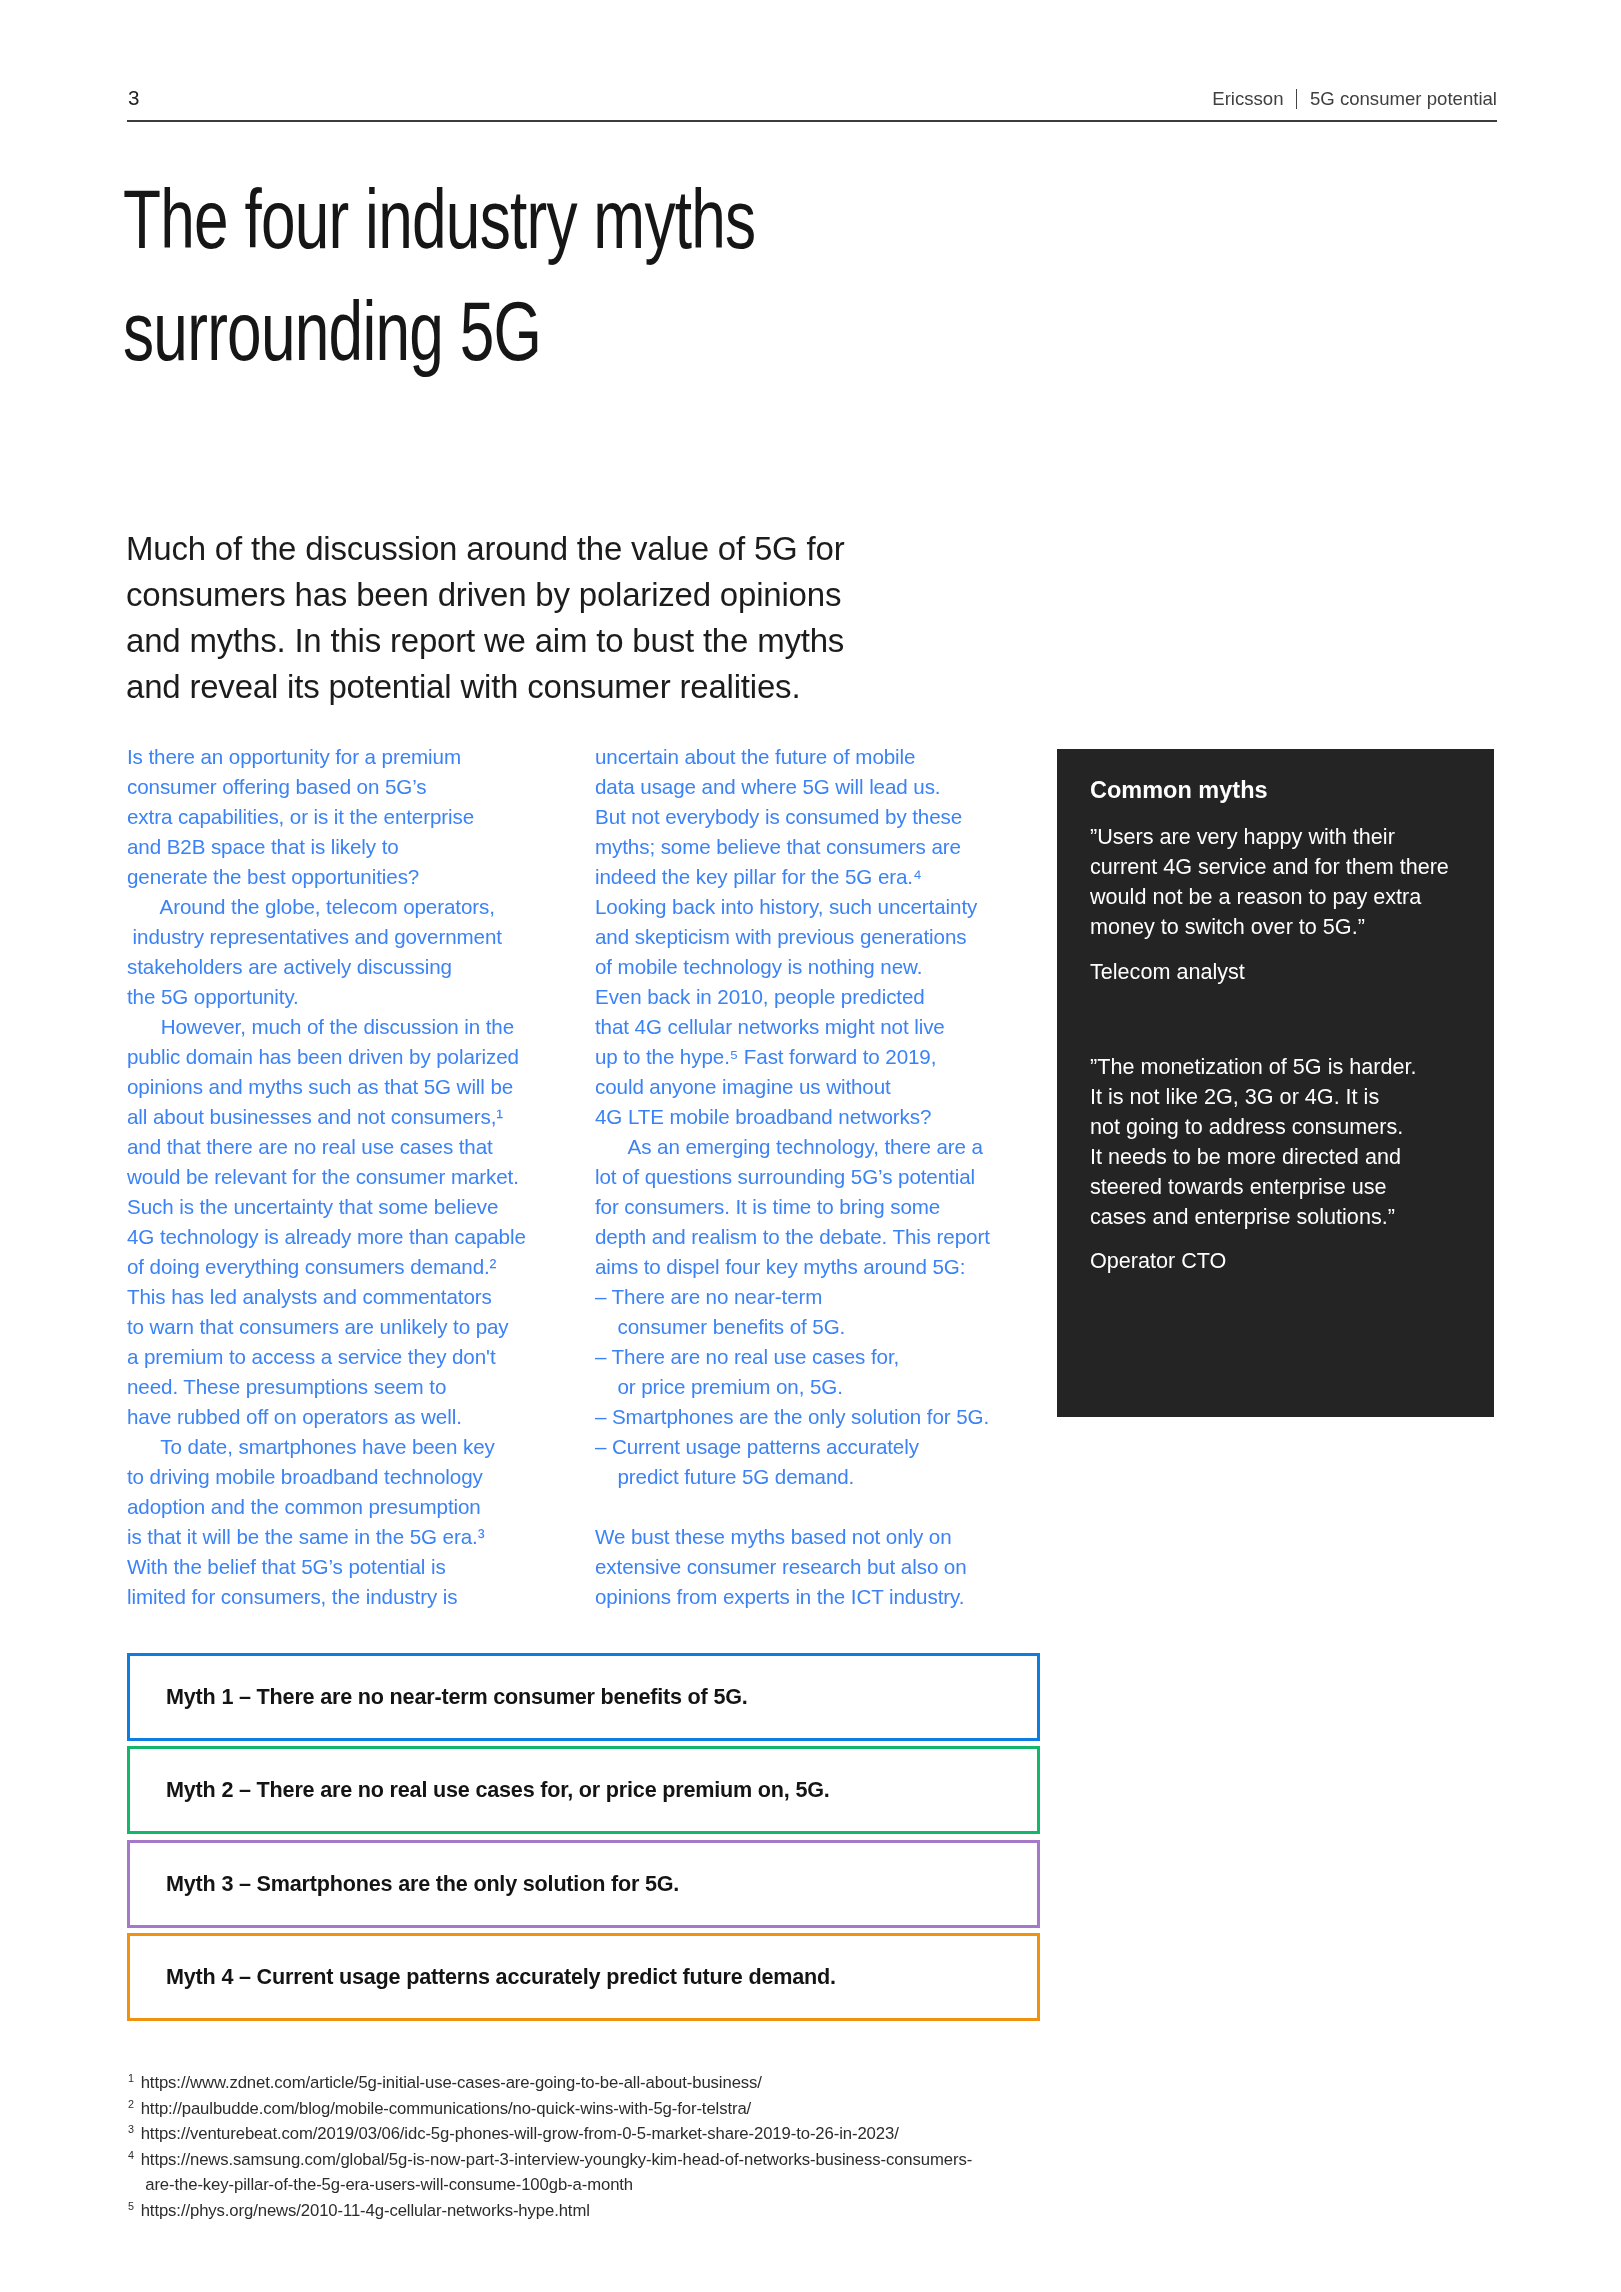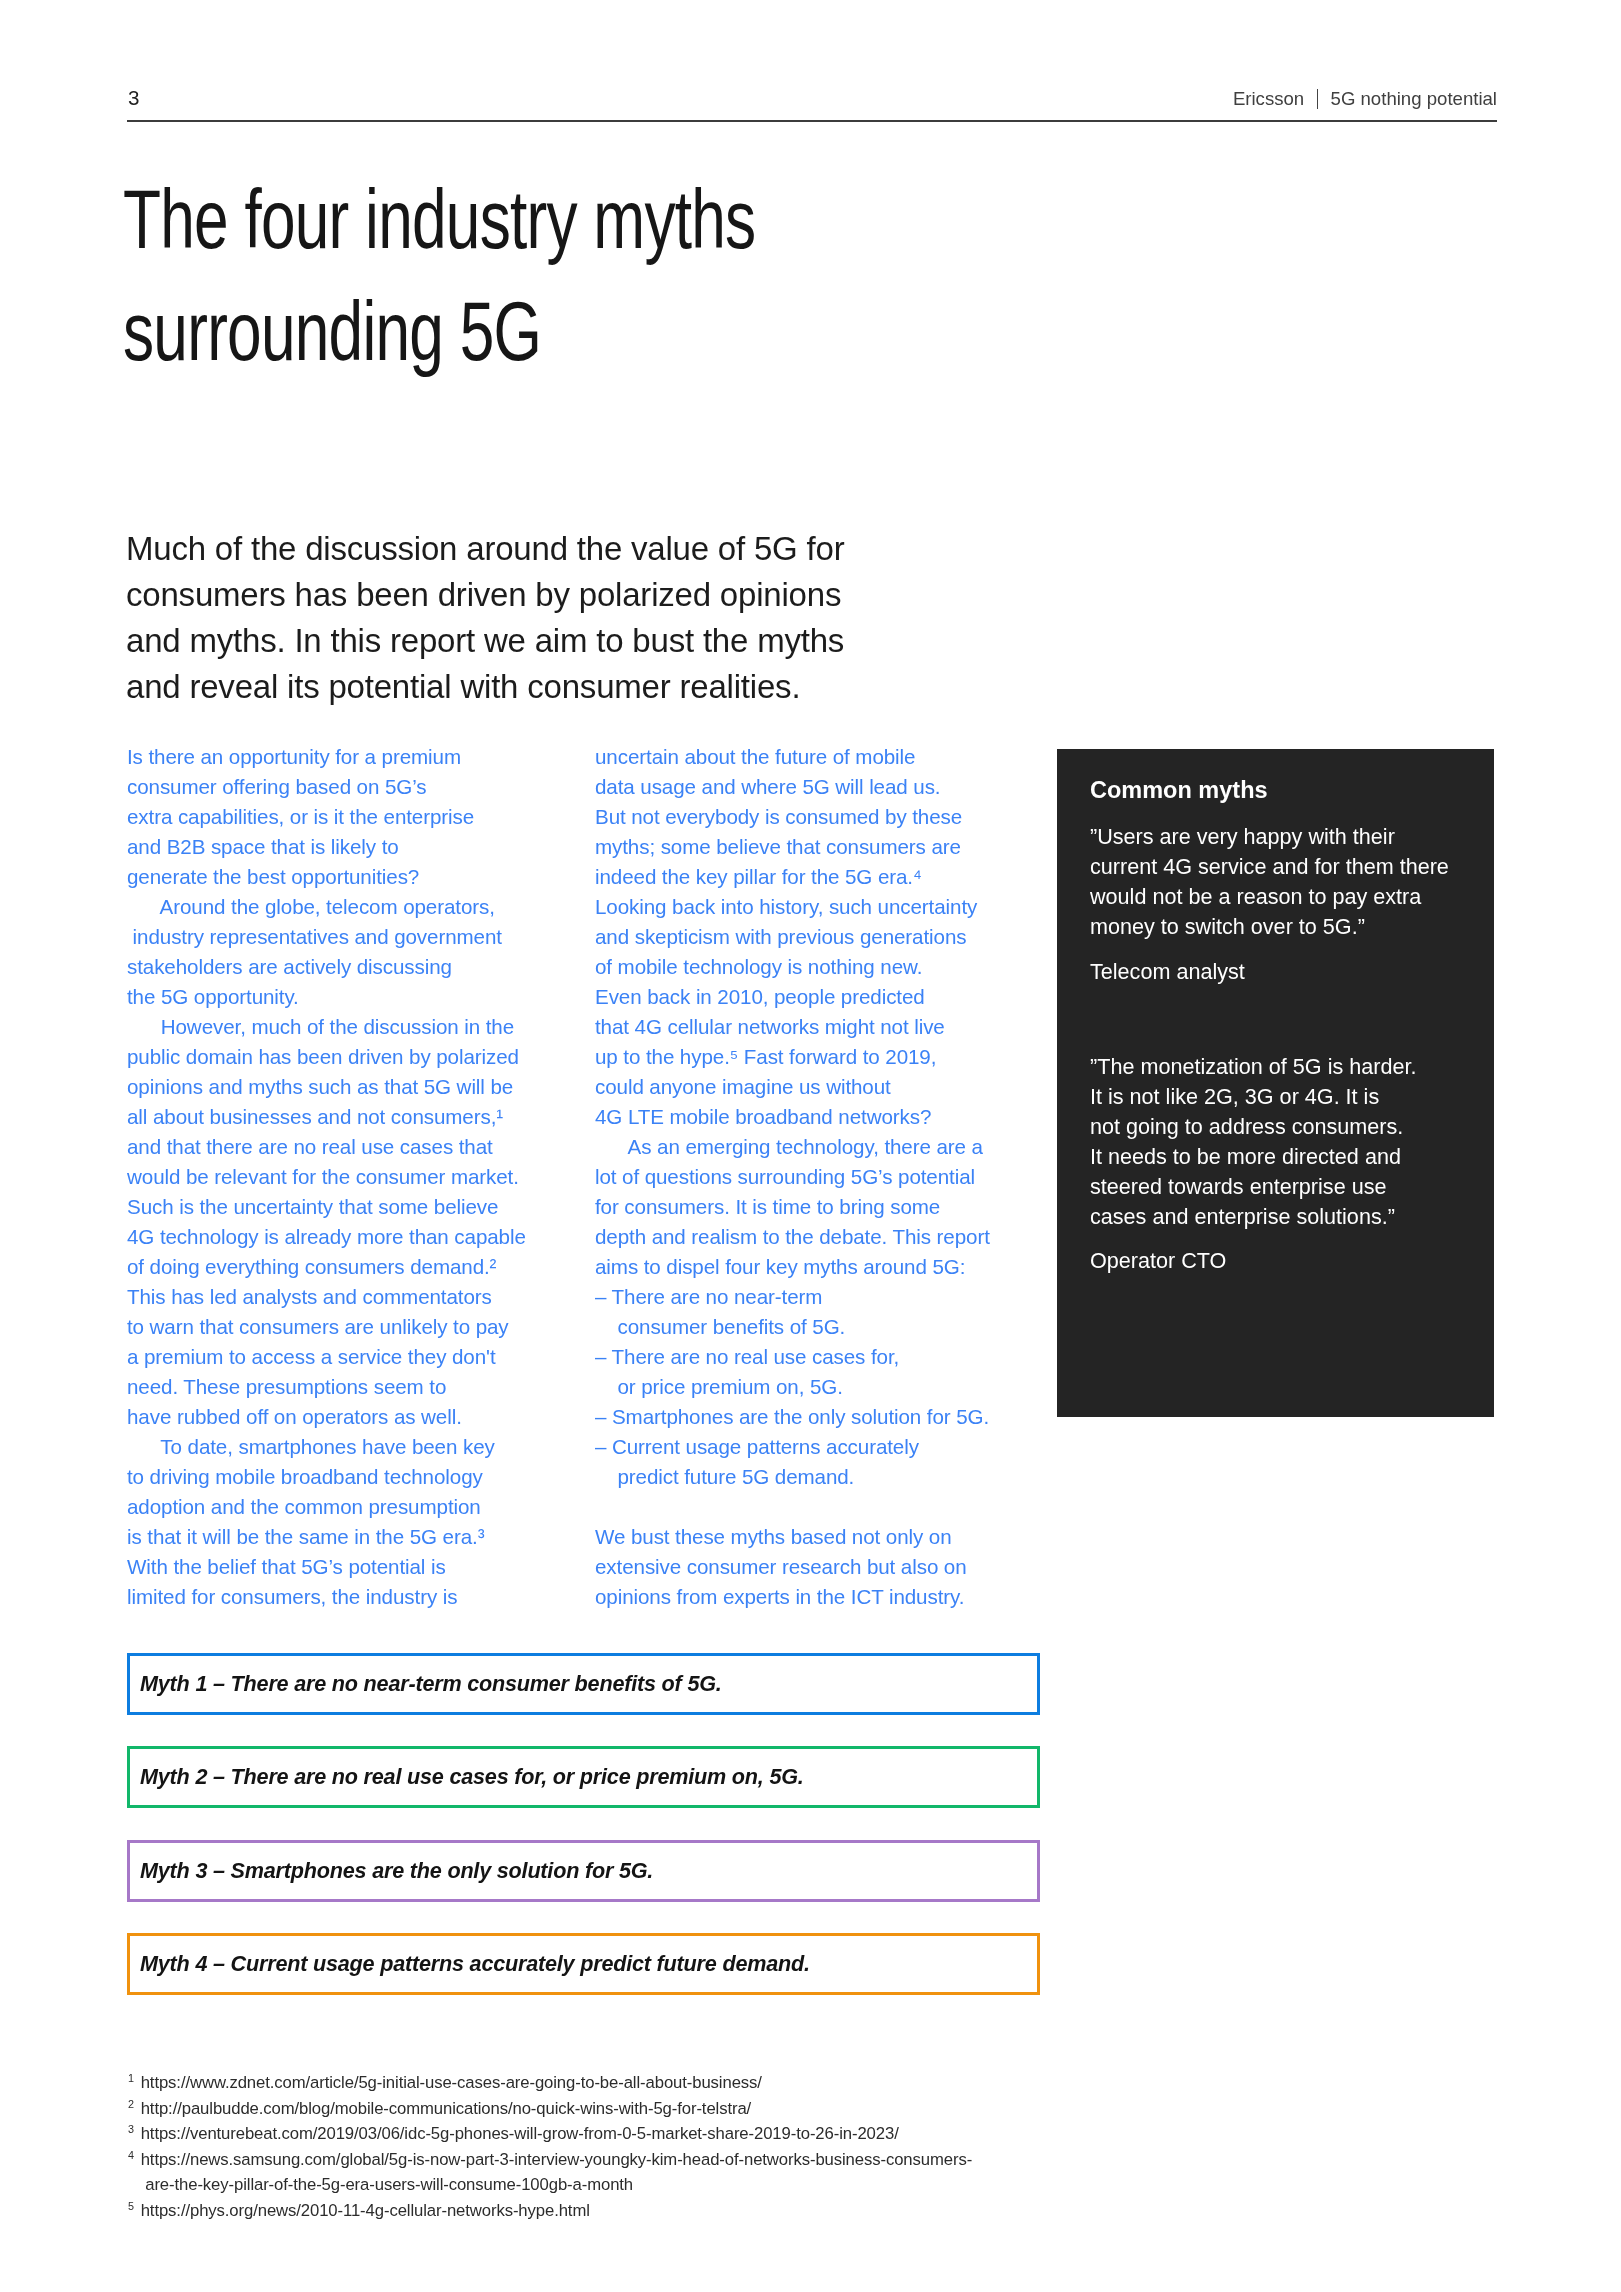--- a/index.html
+++ b/index.html
@@ -31,23 +31,23 @@
   .col-right { left: 595px; width: 451px; }
   
   .sidebar { position: absolute; left: 1057px; top: 749px; width: 437px; height: 668px;
     background: #242424; color: #ffffff; padding: 27.4px 33px 0 33px; }
   .sidebar-title { font-size: 23.5px; font-weight: 700; line-height: 29px; margin-bottom: 16.7px; }
   .sidebar-quote { font-size: 21.6px; line-height: 30px; color: #ffffff; white-space: pre; }
   .sidebar-attr  { font-size: 21.6px; line-height: 30px; margin-top: 14.7px; }
   .attr-gap { margin-bottom: 65px; }
   .q2 { margin-top: 0; }
   
-  .myth-box { position: absolute; left: 127px; width: 913px; height: 62px;
-    border: 3.9px solid #000; display: flex; align-items: center; padding-left: 10px;
-    background: #fff; font-style: italic; }
+  .myth-box { position: absolute; left: 127px; width: 913px; height: 88px;
+    border: 3.9px solid #000; display: flex; align-items: center; padding-left: 36px;
+    background: #fff; }
   .myth-box span { font-size: 21.6px; font-weight: 700; color: #141414; letter-spacing: -0.2px; white-space: nowrap; }
   .mb1 { top: 1653px; }
   .mb2 { top: 1746px; }
   .mb3 { top: 1840px; }
   .mb4 { top: 1933px; }
   
   .footnotes { position: absolute; left: 128px; top: 2070px; font-size: 16.7px; line-height: 25.5px; color: #2c2c2c; }
   .fn { display: flex; align-items: flex-start; }
   .fn-sup { font-size: 10.8px; line-height: 25.5px; vertical-align: top; margin-right: 4.9px; position: relative; top: -3.9px; min-width: 7.8px; }
   .fn-url { white-space: pre; letter-spacing: -0.1px; }
@@ -55,21 +55,21 @@
 </head>
 <body>
 
 <div class="page">
 
   <div class="page-number">3</div>
 
   <div class="header-right">
     <span>Ericsson</span>
     <span class="header-divider"></span>
-    <span>5G nothing potential</span>
+    <span>5G consumer potential</span>
   </div>
 
   <div class="header-rule"></div>
 
   <div class="page-title">
     <div>The four industry myths</div>
     <div>surrounding 5G</div>
   </div>
 
   <div class="intro">Much of the discussion around the value of 5G for

